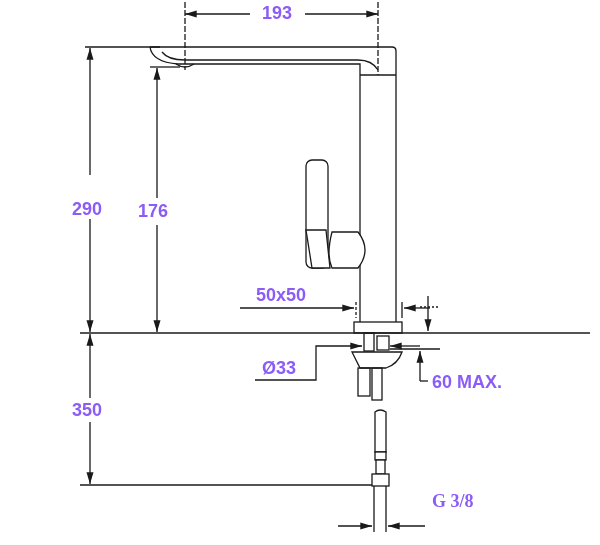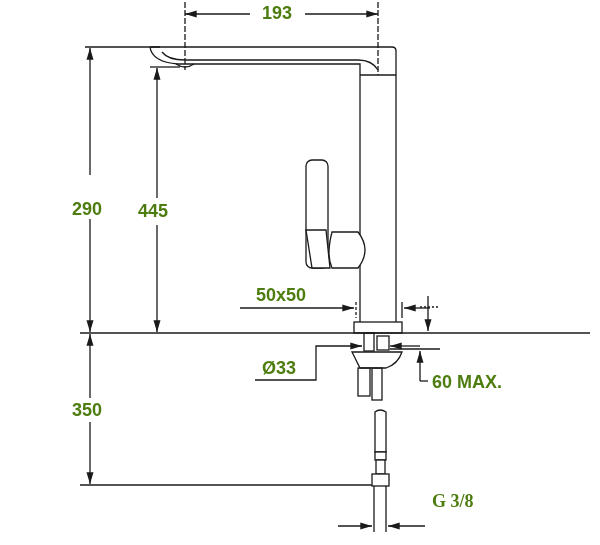--- a/index.html
+++ b/index.html
@@ -1,18 +1,18 @@
 <!DOCTYPE html>
 <html><head>
 <meta charset="utf-8">
 <style>
   html, body { margin:0; padding:0; background:#ffffff; }
   body { width:600px; height:545px; position:relative; overflow:hidden; font-family:"Liberation Sans", sans-serif; }
   svg { position:absolute; left:0; top:0; }
-  .lbl { position:absolute; font-family:"Liberation Sans", sans-serif; font-weight:bold; font-size:18px; color:#4d7c0f; background:#fff; line-height:20px; white-space:nowrap; }
+  .lbl { position:absolute; font-family:"Liberation Sans", sans-serif; font-weight:bold; font-size:18px; color:#8b5cf6; background:#fff; line-height:20px; white-space:nowrap; }
 </style>
 </head>
 <body>
 
 <div>
 <svg width="600" height="545" viewBox="0 0 600 545">
   <defs>
     <marker id="ah" viewBox="0 0 10 10" refX="10" refY="5" markerWidth="9" markerHeight="9" orient="auto-start-reverse">
       <path d="M0,2 L10,5 L0,8 z" fill="#1a1a1a"></path>
     </marker>
@@ -76,19 +76,19 @@
     <line x1="374" y1="486" x2="374" y2="532"></line>
     <line x1="386" y1="486" x2="386" y2="532"></line>
 
     <line x1="338" y1="526" x2="372" y2="526" marker-end="url(#ah)"></line>
     <line x1="425" y1="526" x2="388" y2="526" marker-end="url(#ah)"></line>
   </g>
 </svg>
 
 <div class="lbl" style="left:262px;top:3px;">193</div>
 <div class="lbl" style="left:72px;top:178px;margin-top:21px;">290</div>
-<div class="lbl" style="left:138px;top:201px;">445</div>
+<div class="lbl" style="left:138px;top:201px;">176</div>
 <div class="lbl" style="left:72px;top:400px;text-align:right;">350</div>
 <div class="lbl" style="left:256px;top:285px;text-align:center;">50x50</div>
 <div class="lbl" style="left:262px;top:358px;">Ø33</div>
 <div class="lbl" style="left:432px;top:372px;text-align:right;">60 MAX.</div>
 <div class="lbl" style="left:432px;top:491px;font-family:Liberation Serif, serif;">G 3/8</div>
 </div>
 
 </body></html>

